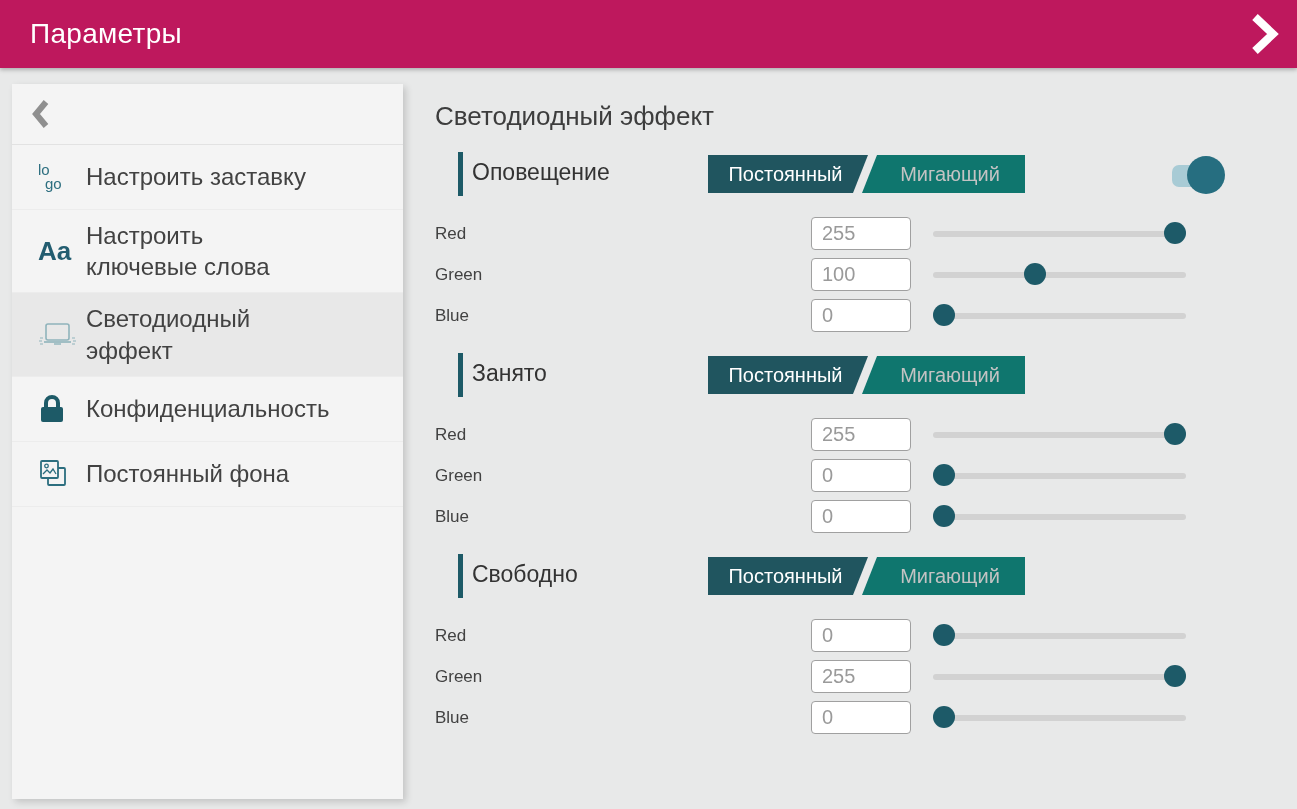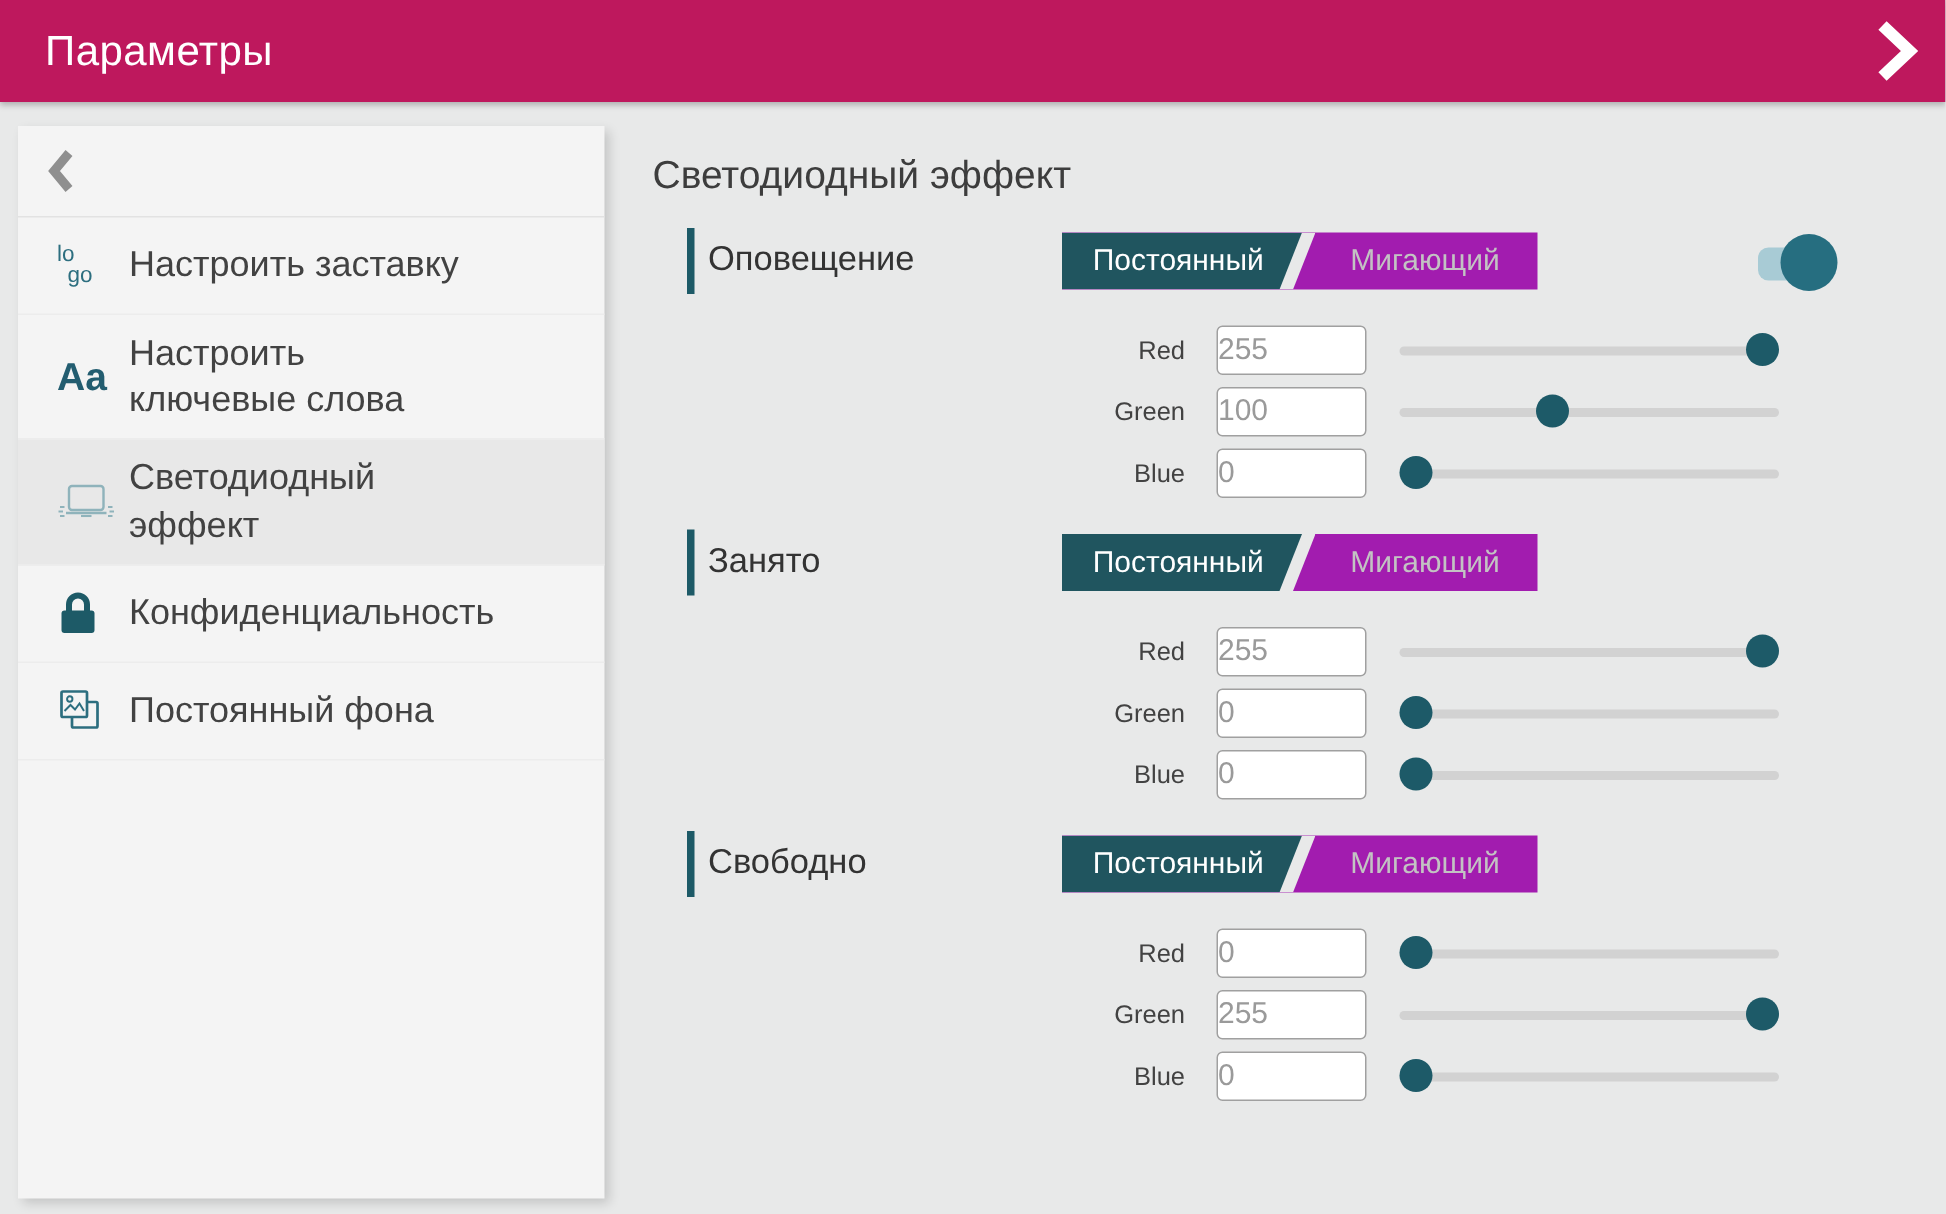--- a/index.html
+++ b/index.html
@@ -45,43 +45,43 @@
 
   
   .main { position:absolute; left:435px; top:84px; width:832px; }
   .main h1 { font-size:26px; font-weight:normal; color:#3d3d3d; margin:17px 0 20px 0; }
 
   .sec { position:relative; margin-bottom:21px; }
   .sec-head { position:relative; height:44px; margin-bottom:21px; }
   .sec-bar { position:absolute; left:23px; top:0; width:5px; height:44px; background:#1d5a67; }
   .sec-name { position:absolute; left:37px; top:7px; font-size:23px; color:#333; }
 
-  .seg { position:absolute; left:273px; top:3px; width:317px; height:38px; background:#a21caf; }
+  .seg { position:absolute; left:273px; top:3px; width:317px; height:38px; background:#0f766e; }
   .seg-stripe { position:absolute; left:0; top:0; width:169px; height:100%; background:#e8e9e9;
     clip-path:polygon(0 0, 169px 0, 154px 100%, 0 100%); }
   .seg-teal { position:absolute; left:0; top:0; width:160px; height:100%; background:#20555f;
     clip-path:polygon(0 0, 160px 0, 145px 100%, 0 100%); }
   .seg-opt { position:absolute; top:0; height:100%; display:flex; align-items:center;
     justify-content:center; font-size:20px; cursor:pointer; }
   .seg-opt.on { left:0; width:155px; color:#ffffff; }
   .seg-opt.off { left:167px; width:150px; color:#c3c3c3; }
 
   .toggle { position:absolute; right:42px; top:4px; width:53px; height:38px; cursor:pointer; }
   .toggle .t-track { position:absolute; left:0; top:9px; width:44px; height:22px;
     background:#a8cbd5; border-radius:7px; }
   .toggle .t-knob { position:absolute; right:0; top:0; width:38px; height:38px;
     border-radius:50%; background:#266e80; }
 
   .row { display:flex; align-items:center; height:33px; margin-bottom:8px; }
-  .ch-label { width:355px; text-align:right; font-size:17px; color:#424242; }
+  .ch-label { width:355px; font-size:17px; color:#424242; }
   .ch-input {
     margin-left:21px; width:100px; height:33px;
     border:1px solid #a0a0a0; border-radius:4px; background:#ffffff;
     font-family:"Liberation Sans", sans-serif;
-    font-size:20px; color:#9a9a9a; outline:none;
+    font-size:20px; color:#9a9a9a; padding-left:10px; outline:none;
   }
   .slider { position:relative; margin-left:22px; width:253px; height:33px; cursor:pointer; }
   .s-track { position:absolute; left:0; right:0; top:14px; height:6px;
     background:#d2d2d2; border-radius:3px; }
   .s-thumb { position:absolute; top:5px; width:22px; height:22px;
     border-radius:50%; background:#1d5a68; }
 </style>
 </head>
 <body>
 

